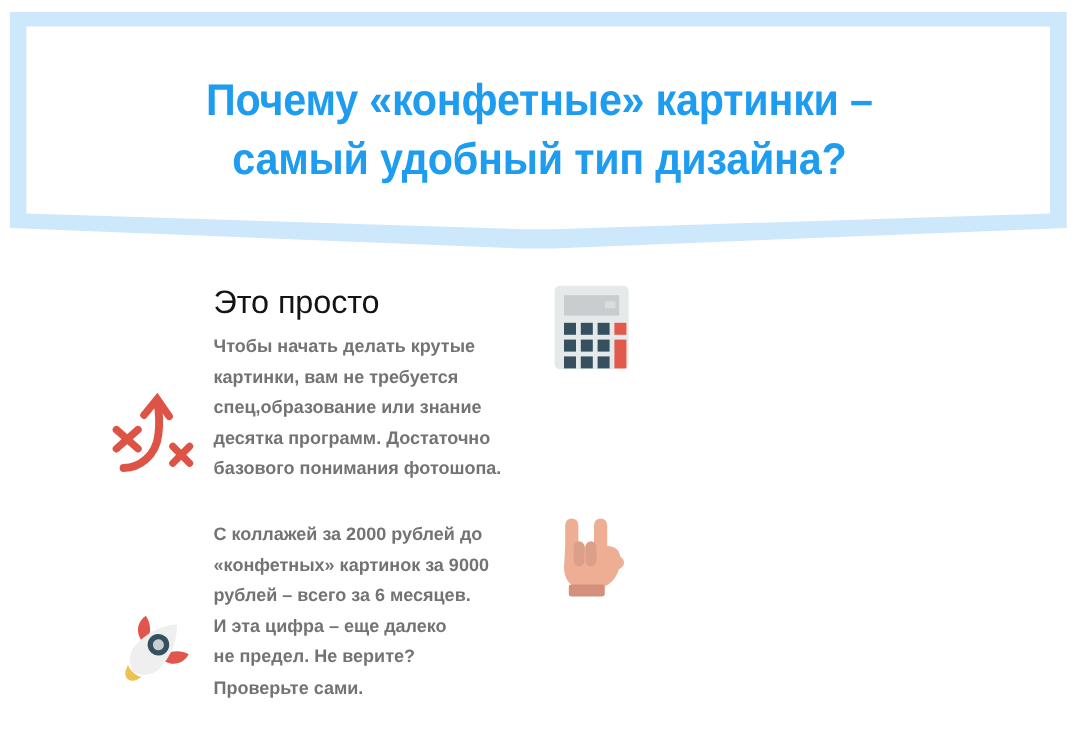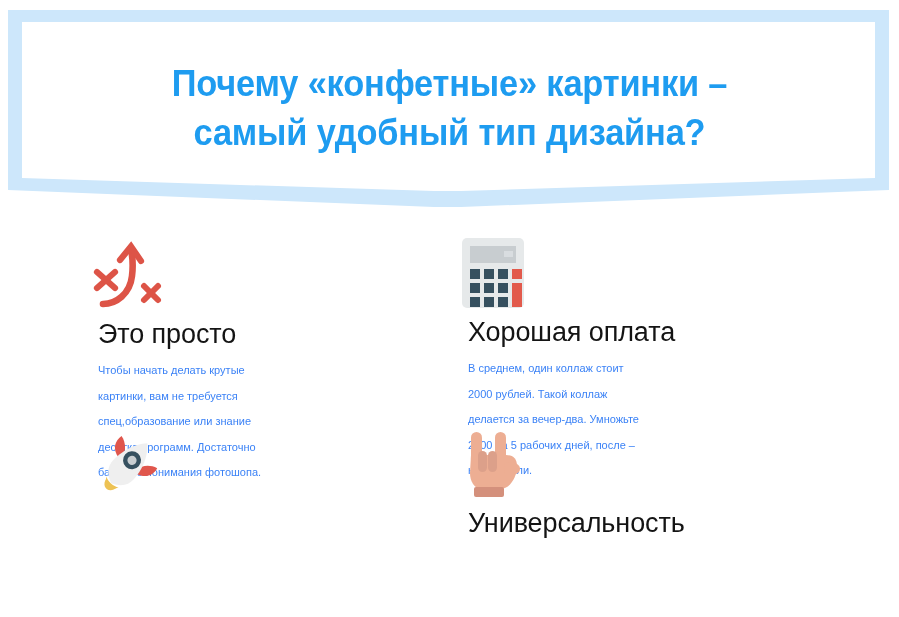--- a/index.html
+++ b/index.html
@@ -55,22 +55,21 @@
   .content {
     position: absolute;
     left: 0;
     top: 212px;
     width: 899px;
     height: 405px;
   }
   .block {
     position: absolute;
     display: flex;
-    align-items: flex-start;
-    flex-direction: column;
+    align-items: flex-end;
   }
   .block-r1 { top: 24px; }
   .block-r2 { top: 213px; }
   .block-c1 { left: 88px; width: 340px; }
   .block-c2 { left: 458px; width: 345px; }
 
   .block-icon {
     width: 78px;
     min-width: 78px;
     height: 78px;
@@ -87,24 +86,24 @@
     margin: 0;
     color: #141414;
     font-family: "Liberation Sans", "DejaVu Sans", sans-serif;
     font-weight: normal;
     font-size: 27px;
     line-height: 32px;
     letter-spacing: -0.1px;
   }
   .block-text {
     margin: 8px 0 0 0;
-    color: #3b82f6;
-    font-family: "Liberation Sans", "DejaVu Sans", sans-serif;
-    font-weight: normal;
-    font-size: 11px;
+    color: #737373;
+    font-family: "Liberation Sans", "DejaVu Sans", sans-serif;
+    font-weight: bold;
+    font-size: 15px;
     line-height: 25.5px;
     white-space: pre-line;
   }
 
   
   .icon-arrow  { margin-top: 4px; margin-left: 2px; }
   .icon-calc   { margin-top: 2px; margin-left: 4px; }
   .icon-rocket { margin-top: 6px; margin-left: 2px; }
   .icon-hand   { margin-top: 4px; margin-left: 4px; }
 </style>
@@ -171,28 +170,20 @@
         <rect x="22" y="45" width="10" height="10" fill="#36505f"></rect>
         <rect x="36" y="45" width="10" height="10" fill="#36505f"></rect>
         <rect x="8" y="59" width="10" height="10" fill="#36505f"></rect>
         <rect x="22" y="59" width="10" height="10" fill="#36505f"></rect>
         <rect x="36" y="59" width="10" height="10" fill="#36505f"></rect>
 
         <rect x="50" y="31" width="10" height="10" fill="#e25a4c"></rect>
         <rect x="50" y="45" width="10" height="24" fill="#e25a4c"></rect>
       </svg>
     </div>
-    <div class="block-body">
-      <h2 class="block-heading">Хорошая оплата</h2>
-      <p class="block-text">В среднем, один коллаж стоит
-2000 рублей. Такой коллаж
-делается за вечер-два. Умножьте
-2000 на 5 рабочих дней, после –
-на 4 недели.</p>
-    </div>
   </div>
 
   <div class="block block-r2 block-c1">
     <div class="block-icon icon-rocket">
       <svg width="72" height="72" viewBox="0 0 72 72" xmlns="http://www.w3.org/2000/svg">
         <g transform="rotate(42 36 36)">
 
           <path d="M24 34 C 14 32, 10 24, 12 16 C 20 18, 25 24, 27 31 Z" fill="#e0564c"></path>
 
           <path d="M48 34 C 58 32, 62 24, 60 16 C 52 18, 47 24, 45 31 Z" fill="#e0564c"></path>
@@ -201,20 +192,26 @@
 
           <circle cx="36" cy="27" r="9" fill="#36505f"></circle>
           <circle cx="36" cy="27" r="4.6" fill="#c9ced1"></circle>
 
           <path d="M28 56 C 31 64, 41 64, 44 56 C 41 59, 31 59, 28 56 Z" fill="#edc254"></path>
           <path d="M29 57 C 30 68, 42 68, 43 57 C 40 62, 32 62, 29 57 Z" fill="#edc254"></path>
         </g>
       </svg>
     </div>
     <div class="block-body">
+      <p class="block-text">С коллажей за 2000 рублей до
+«конфетных» картинок за 9000
+рублей – всего за 6 месяцев.
+И эта цифра – еще далеко
+не предел. Не верите?
+Проверьте сами.</p>
     </div>
   </div>
 
   <div class="block block-r2 block-c2">
     <div class="block-icon icon-hand">
       <svg width="60" height="72" viewBox="0 0 60 72" xmlns="http://www.w3.org/2000/svg">
 
         <rect x="9" y="3" width="11" height="36" rx="5.5" fill="#edae93"></rect>
 
         <rect x="33" y="3" width="11" height="36" rx="5.5" fill="#edae93"></rect>
@@ -223,17 +220,16 @@
 
         <path d="M42 34 C 50 32, 58 34, 58 40 C 58 45, 51 47, 43 46 Z" fill="#edae93"></path>
 
         <rect x="16" y="22" width="9" height="21" rx="4.5" fill="#dca08a"></rect>
         <rect x="26" y="22" width="9" height="21" rx="4.5" fill="#dca08a"></rect>
 
         <rect x="12" y="58" width="30" height="10" rx="2" fill="#d4907c"></rect>
       </svg>
     </div>
     <div class="block-body">
-      <h2 class="block-heading">Универсальность</h2>
     </div>
   </div>
 
 </div>
 
 </body></html>

